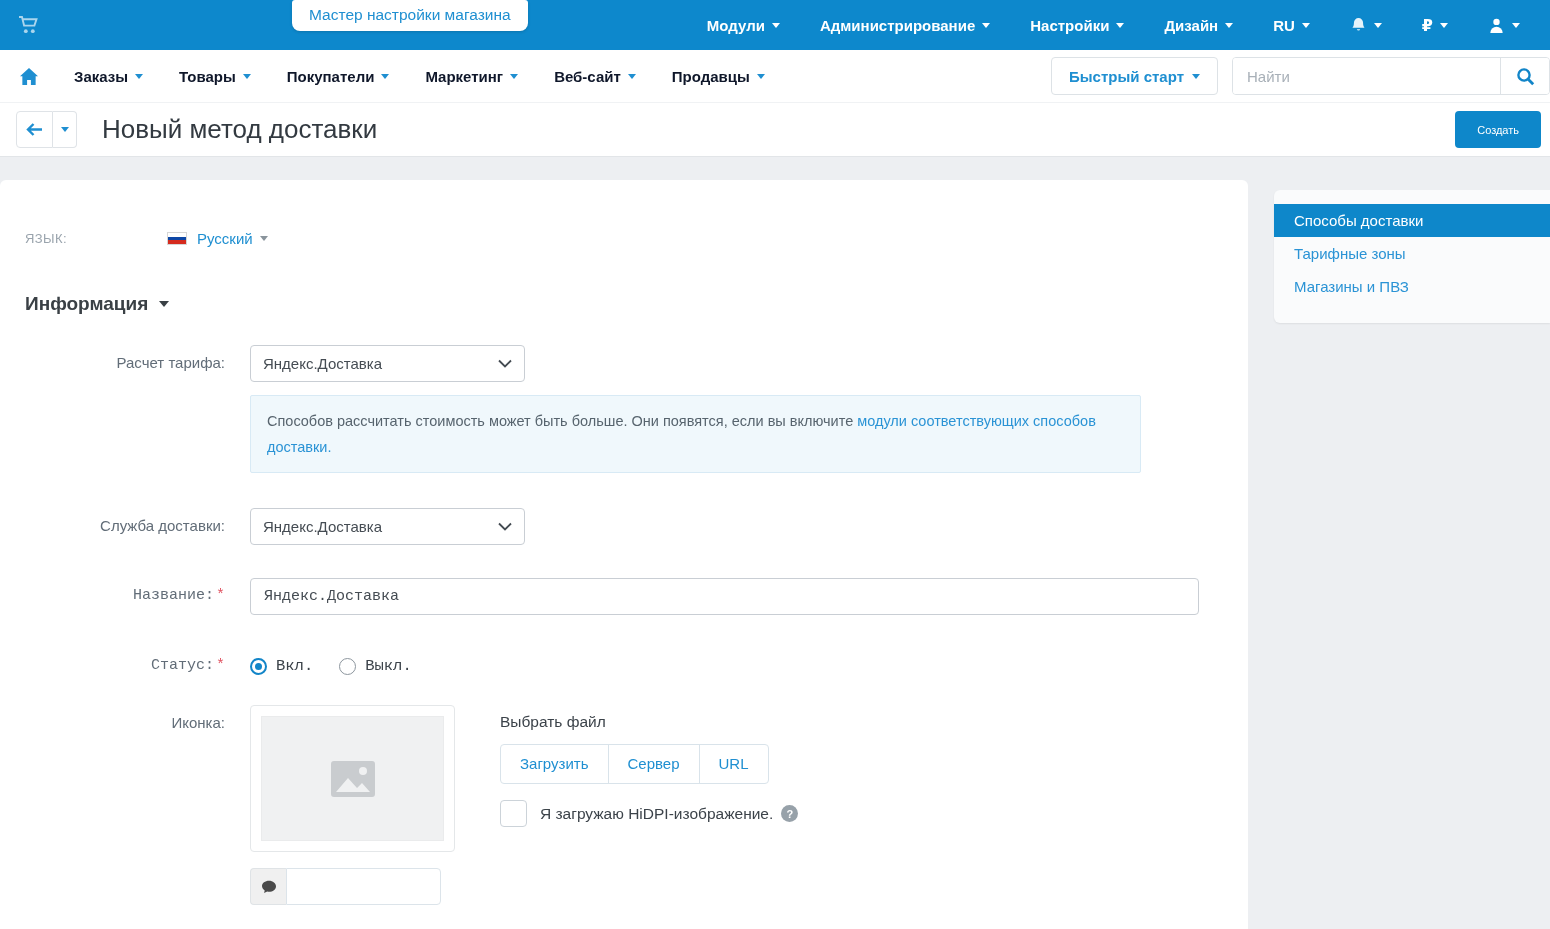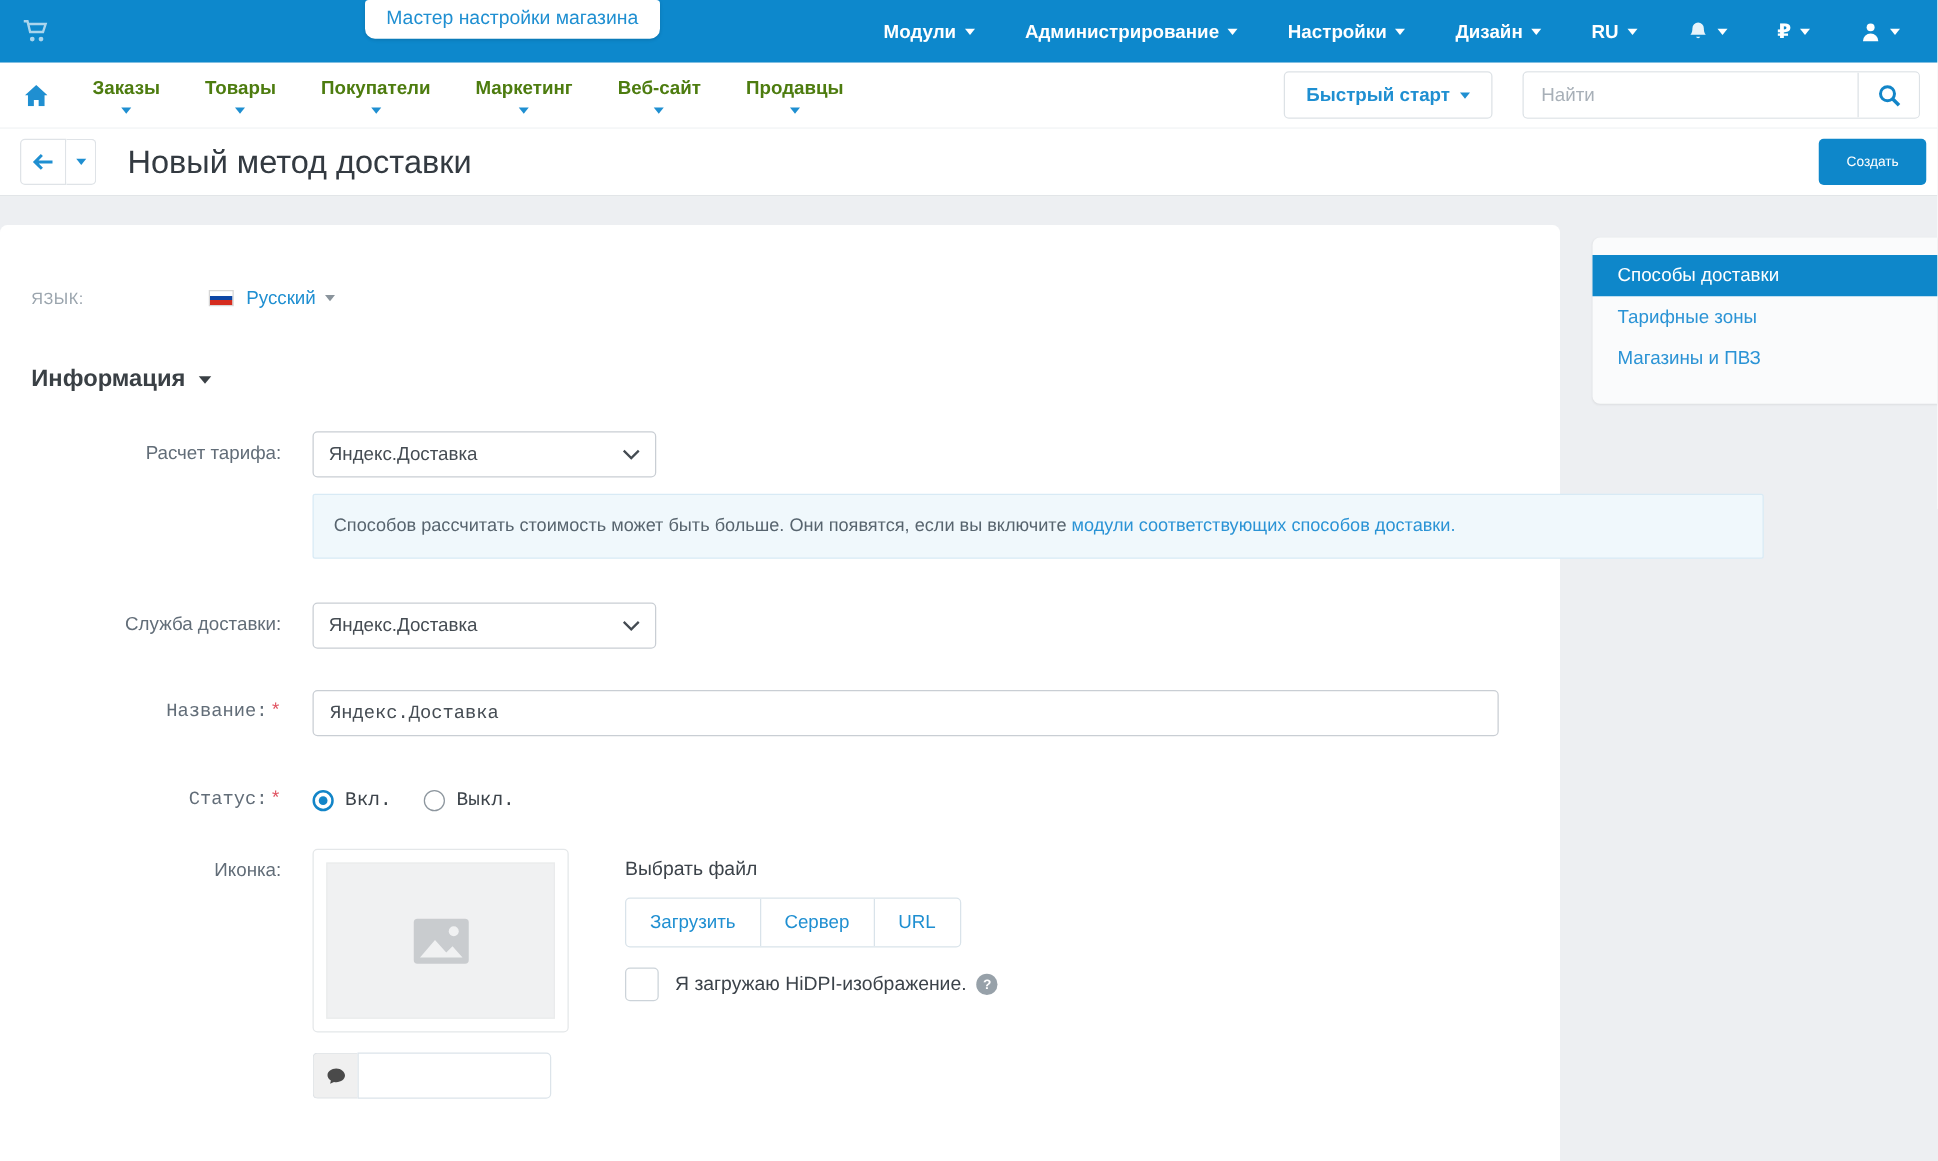--- a/index.html
+++ b/index.html
@@ -17,23 +17,23 @@
   .top-item { color:#fff; font-size:15px; font-weight:600; display:flex; align-items:center; gap:7px; cursor:pointer; }
   .top-item.bold { font-weight:700; }
   .caret { width:0; height:0; border-left:4px solid transparent; border-right:4px solid transparent;
     border-top:5px solid currentColor; display:inline-block; }
   .caret.white { color:#fff; }
   .ruble { font-size:16px; font-weight:700; }
 
   
   .mainnav { height:53px; background:#fff; display:flex; align-items:center; border-bottom:1px solid #f0f2f4; }
   .nav-left { display:flex; align-items:center; gap:36px; padding-left:20px; }
-  .nav-item { color:#4d7c0f; font-size:15px; font-weight:600; display:flex; align-items:center; gap:7px; cursor:pointer;flex-direction:column; }
+  .nav-item { color:#0f172a; font-size:15px; font-weight:600; display:flex; align-items:center; gap:7px; cursor:pointer; }
   .nav-item .caret { color:#1f8fd1; }
-  .nav-right { margin-left:auto; display:flex; align-items:center; gap:24px; margin-right:14px; }
+  .nav-right { margin-left:auto; display:flex; align-items:center; gap:14px; margin-right:0; }
   .quick-btn { height:38px; border:1px solid #dde2e6; border-radius:4px; background:#fff; color:#1f8fd1;
     font-size:15px; font-weight:600; display:flex; align-items:center; gap:8px; padding:0 17px; cursor:pointer; }
   .search-group { width:318px; height:38px; border:1px solid #dde2e6; border-radius:4px; background:#fff;
     display:flex; align-items:stretch; overflow:hidden; }
   .search-group input { flex:1; border:0; outline:0; padding:0 14px; font-size:15px; color:#444;
     font-family:inherit; }
   .search-group input::placeholder { color:#a8b0b8; }
   .search-btn { width:49px; border-left:1px solid #dde2e6; display:flex; align-items:center; justify-content:center; cursor:pointer; background:#fff; }
 
   
@@ -70,21 +70,21 @@
 
   .frow { display:flex; }
   .flabel { width:225px; text-align:right; padding-top:9px; color:#626d78; font-size:15px; flex-shrink:0; }
   .req { color:#e05260; margin-left:2px; }
   .fctrl { margin-left:25px; }
 
   .sel { width:275px; height:37px; border:1px solid #c9ced4; border-radius:4px; background:#fff;
     display:flex; align-items:center; padding:0 12px; font-size:15px; color:#454c53; cursor:pointer; }
   .sel span { flex:1; }
 
-  .info-box { margin:13px 0 0 250px; width:1161px; background:#f0f8fc; border:1px solid #d8eaf5;
+  .info-box { margin:13px 0 0 250px; width:891px; background:#f0f8fc; border:1px solid #d8eaf5;
     border-radius:2px; padding:12px 16px; font-size:14.5px; line-height:26px; color:#57646e; }
   .info-box a { color:#2a93d5; text-decoration:none; cursor:pointer; }
 
   .text-input { width:949px; height:37px; border:1px solid #c9ced4; border-radius:4px; padding:0 13px;
     font-size:15px; color:#454c53; font-family:inherit; outline:none; }
 
   .radio-group { display:flex; align-items:center; gap:26px; padding-top:9px; }
   .radio-opt { display:flex; align-items:center; gap:9px; font-size:15.5px; color:#3c434a; cursor:pointer; }
   .radio-on { width:17px; height:17px; border-radius:50%; border:2px solid #1285c8; background:#fff; position:relative; }
   .radio-on::after { content:""; position:absolute; left:3px; top:3px; width:7px; height:7px; border-radius:50%; background:#1285c8; }

